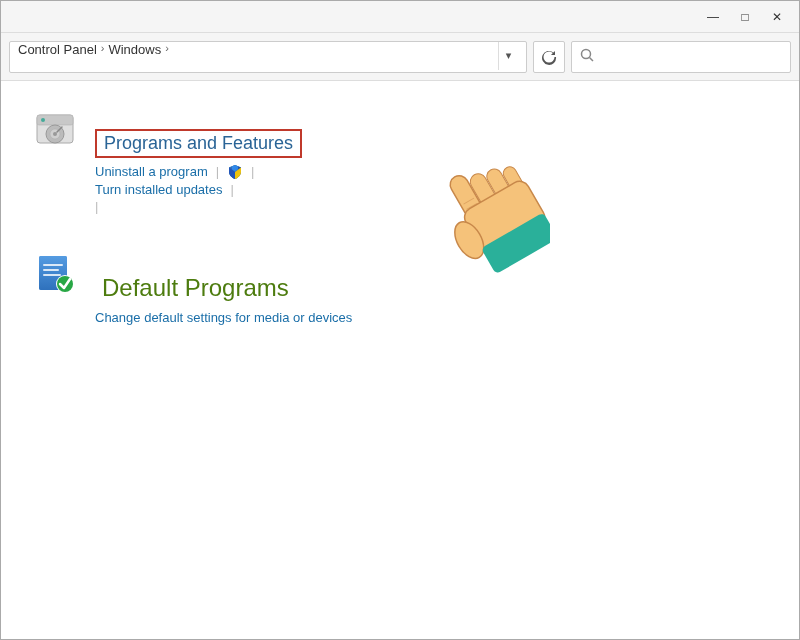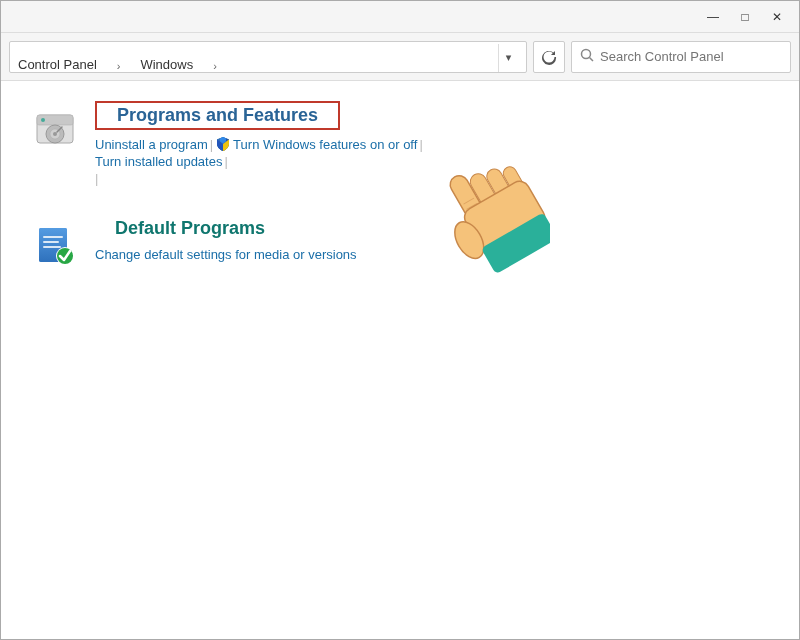--- a/index.html
+++ b/index.html
@@ -63,23 +63,23 @@
       flex-shrink: 0;
     }
 
     .breadcrumb-area {
       flex: 1;
       height: 32px;
       background: #fff;
       border: 1px solid #ccc;
       border-radius: 2px;
       display: flex;
-      align-items: flex-end;
+      align-items: flex-start;
       padding: 0 8px;
-      gap: 20px;
+      gap: 4px;
       font-size: 13px;
       color: #333;
     }
 
     .breadcrumb-text {
       color: #333;
       font-size: 13px;
     }
 
     .breadcrumb-chevron {
@@ -167,40 +167,40 @@
       justify-content: center;
       margin-top: 4px;
     }
 
     .section-body {
       flex: 1;
     }
 
     .section-title {
       font-size: 18px;
-      font-weight: bold;
+      font-weight: normal;
       color: #2a6496;
       text-decoration: none;
       cursor: pointer;
       display: inline-block;
       border: 2px solid #c0392b;
-      padding: 2px 20px;
+      padding: 2px 7px;
       margin-bottom: 6px;
+      margin-top: 28px;
     }
 
     .section-links {
       display: flex;
       flex-direction: column;
       gap: 2px;
     }
 
     .section-link-row {
       display: flex;
-      align-items: center;
-      gap: 2px;
+      gap: 8px;
       flex-wrap: wrap;
     }
 
     .section-link {
       color: #1a6ea8;
       font-size: 13px;
       text-decoration: none;
       cursor: pointer;
     }
 
@@ -262,21 +262,20 @@
       </svg>
     </button>
 
     <div class="search-box">
       <span class="search-icon-wrap">
         <svg width="14" height="14" viewBox="0 0 14 14" fill="none">
           <circle cx="6" cy="6" r="4.5" stroke="#888" stroke-width="1.5"></circle>
           <line x1="9.5" y1="9.5" x2="13" y2="13" stroke="#888" stroke-width="1.5"></line>
         </svg>
       </span>
-      <input class="search-input" type="text" placeholder="Search Control Panel" style="">
     </div>
   </div>
 
   <div class="main-content">
 
     <div class="section">
       <div class="section-icon">
 
         <svg class="icon-svg" viewBox="0 0 44 44" xmlns="http://www.w3.org/2000/svg">
 
@@ -310,21 +309,20 @@
                   <stop offset="0%" stop-color="#4488cc"></stop>
                   <stop offset="50%" stop-color="#2255aa"></stop>
                   <stop offset="100%" stop-color="#ffcc00"></stop>
                 </linearGradient>
               </defs>
 
               <path d="M8 1L5 2.5v3L8 8l3-2.5v-3L8 1z" fill="#3399ff" opacity="0.7"></path>
               <path d="M2 3.5v4C2 11 5 14 8 15V8L2 3.5z" fill="#2255bb"></path>
               <path d="M14 3.5v4C14 11 11 14 8 15V8l6-4.5z" fill="#ffcc00" opacity="0.9"></path>
             </svg>
-            <a class="section-link">Turn Windows features on or off</a>
             <span class="link-separator">|</span>
           </div>
 
           <div class="section-link-row">
             <a class="section-link">Turn installed updates</a>
             <span class="link-separator">|</span>
           </div>
 
           <div class="section-link-row">
             <span class="link-separator">|</span>
@@ -352,25 +350,25 @@
           <rect x="10" y="19" width="16" height="2" rx="1" fill="white" opacity="0.8"></rect>
           <rect x="10" y="24" width="18" height="2" rx="1" fill="white" opacity="0.8"></rect>
 
           <circle cx="32" cy="34" r="9" fill="white"></circle>
           <circle cx="32" cy="34" r="8" fill="#28a745"></circle>
           <polyline points="27,34 31,38 37,29" stroke="white" stroke-width="2.5" stroke-linecap="round" stroke-linejoin="round" fill="none"></polyline>
         </svg>
       </div>
 
       <div class="section-body">
-        <a class="section-title" style="border: none; font-size: 18px; color: #0f766e;">Default Programs</a>
+        <a class="section-title" style="border: none; font-size: 24px; color: #4d7c0f;">Default Programs</a>
 
         <div class="section-links">
           <div class="section-link-row">
-            <a class="section-link">Change default settings for media or versions</a>
+            <a class="section-link">Change default settings for media or devices</a>
           </div>
         </div>
       </div>
     </div>
 
   </div>
 </div>
 
 <div class="hand-cursor">
   <svg viewBox="0 0 120 130" xmlns="http://www.w3.org/2000/svg" width="120" height="130">

